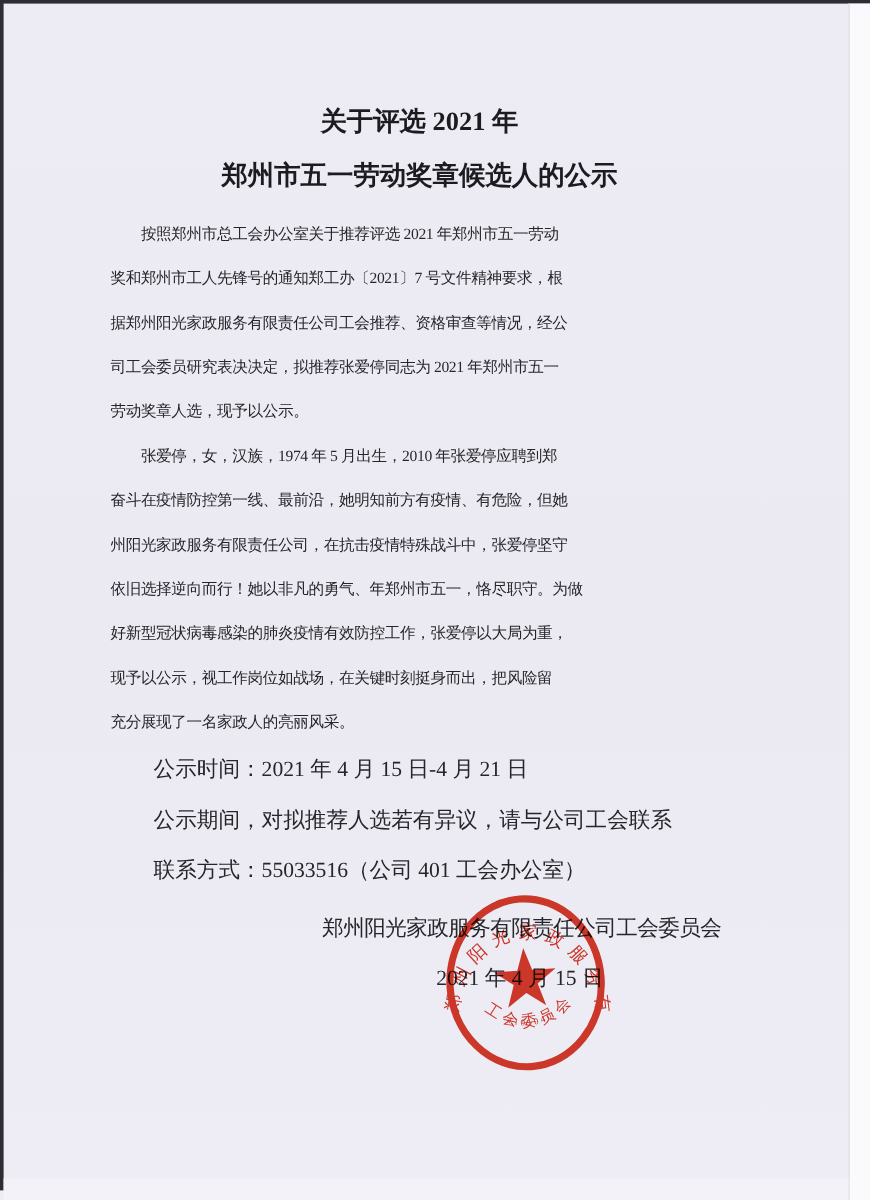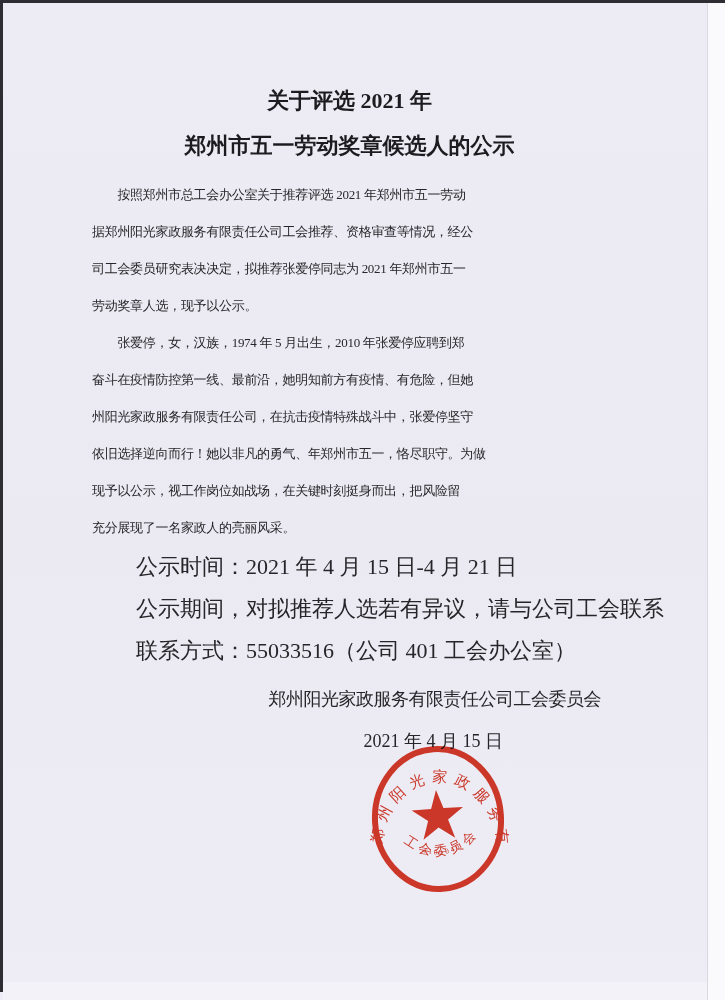--- a/index.html
+++ b/index.html
@@ -13,21 +13,21 @@
   .edge-left{position:absolute;left:0;top:0;width:3px;height:992px;background:#2e2d33;}
   .edge-top{position:absolute;left:0;top:0;width:100%;height:3px;background:#2e2d33;}
   .edge-right{position:absolute;right:0;top:3px;width:17px;height:997px;background:#fafafd;border-left:1px solid #d9d9e3;}
   .edge-bottom{position:absolute;left:3px;bottom:0;width:704px;height:18px;background:#f3f2f9;}
   .content{position:absolute;left:92px;top:0;width:515px;}
   .title{text-align:center;font-weight:bold;font-size:22px;line-height:26px;color:#1c1c20;}
   .title.t1{margin-top:88px;}
   .title.t2{margin-top:19px;}
   .body-lines{margin-top:17px;font-size:13px;letter-spacing:-0.3px;}
   .bline{height:37px;line-height:37px;white-space:nowrap;}
-  .cline{height:42px;line-height:42px;white-space:nowrap;font-size:22px;}
+  .cline{height:42px;line-height:42px;white-space:nowrap;font-size:18px;}
   .signature{margin-top:6px;height:42px;line-height:42px;text-align:right;padding-right:6px;
              font-size:18px;letter-spacing:-0.5px;}
   .dateline{height:42px;line-height:42px;text-align:right;padding-right:104px;font-size:18px;}
   .seal{position:absolute;left:368px;top:744px;width:140px;height:150px;
         mix-blend-mode:multiply;opacity:.93;transform:rotate(-4deg);}
 </style>
 </head>
 <body>
 
 <div class="page">
@@ -36,27 +36,29 @@
   <div class="edge-left"></div>
   <div class="edge-right"></div>
   <div class="edge-bottom"></div>
 
   <div class="content">
     <div class="title t1">关于评选 2021 年</div>
     <div class="title t2">郑州市五一劳动奖章候选人的公示</div>
 
     <div class="body-lines">
         <div class="bline">　　按照郑州市总工会办公室关于推荐评选 2021 年郑州市五一劳动</div>
+        <div class="bline">奖和郑州市工人先锋号的通知郑工办〔2021〕7 号文件精神要求，根</div>
         <div class="bline">据郑州阳光家政服务有限责任公司工会推荐、资格审查等情况，经公</div>
         <div class="bline">司工会委员研究表决决定，拟推荐张爱停同志为 2021 年郑州市五一</div>
         <div class="bline">劳动奖章人选，现予以公示。</div>
         <div class="bline">　　张爱停，女，汉族，1974 年 5 月出生，2010 年张爱停应聘到郑</div>
         <div class="bline">奋斗在疫情防控第一线、最前沿，她明知前方有疫情、有危险，但她</div>
         <div class="bline">州阳光家政服务有限责任公司，在抗击疫情特殊战斗中，张爱停坚守</div>
         <div class="bline">依旧选择逆向而行！她以非凡的勇气、年郑州市五一，恪尽职守。为做</div>
+        <div class="bline">好新型冠状病毒感染的肺炎疫情有效防控工作，张爱停以大局为重，</div>
         <div class="bline">现予以公示，视工作岗位如战场，在关键时刻挺身而出，把风险留</div>
         <div class="bline">充分展现了一名家政人的亮丽风采。</div>
       </div>
 
     <div>
         <div class="cline">　　公示时间：2021 年 4 月 15 日-4 月 21 日</div>
         <div class="cline">　　公示期间，对拟推荐人选若有异议，请与公司工会联系</div>
         <div class="cline">　　联系方式：55033516（公司 401 工会办公室）</div>
       </div>
 

